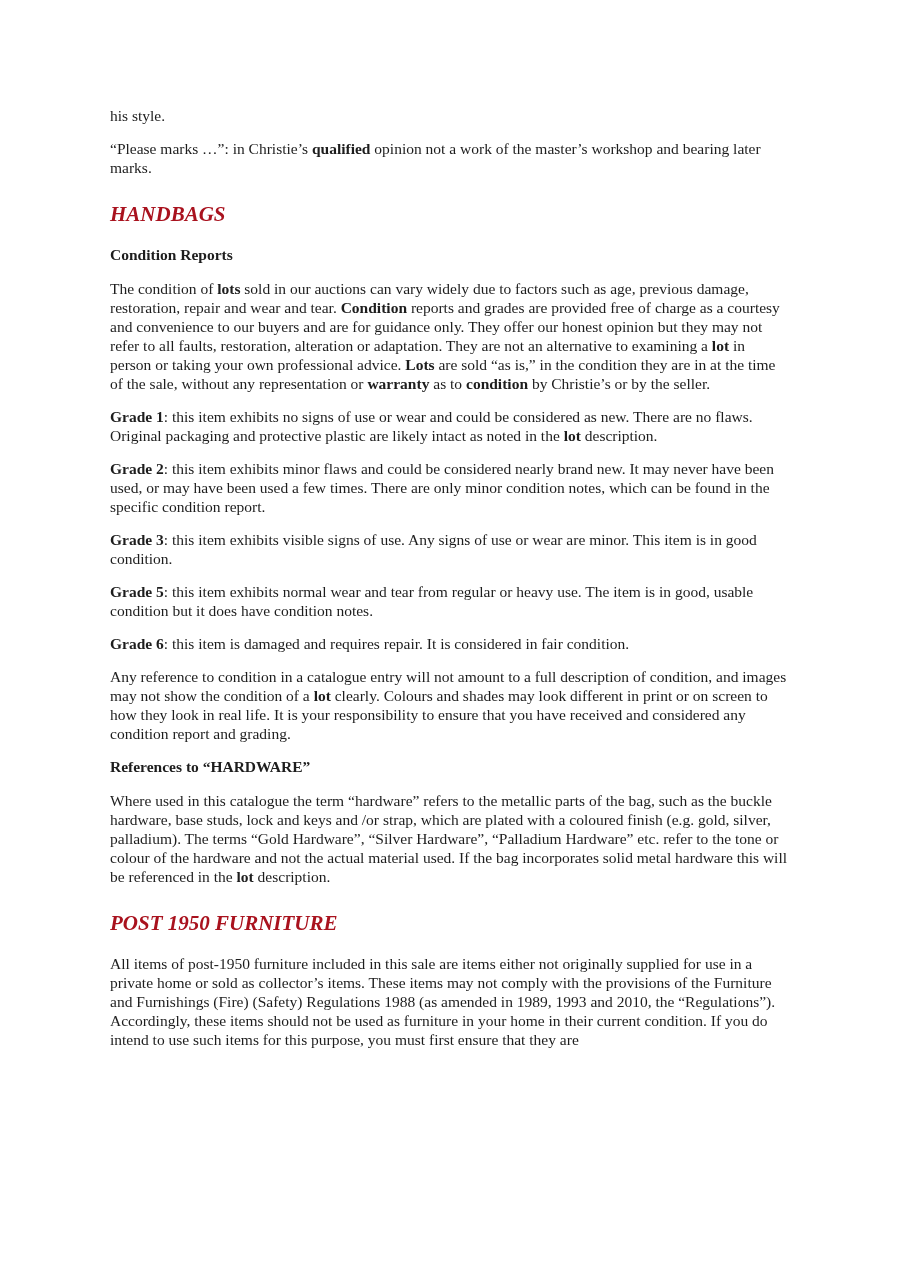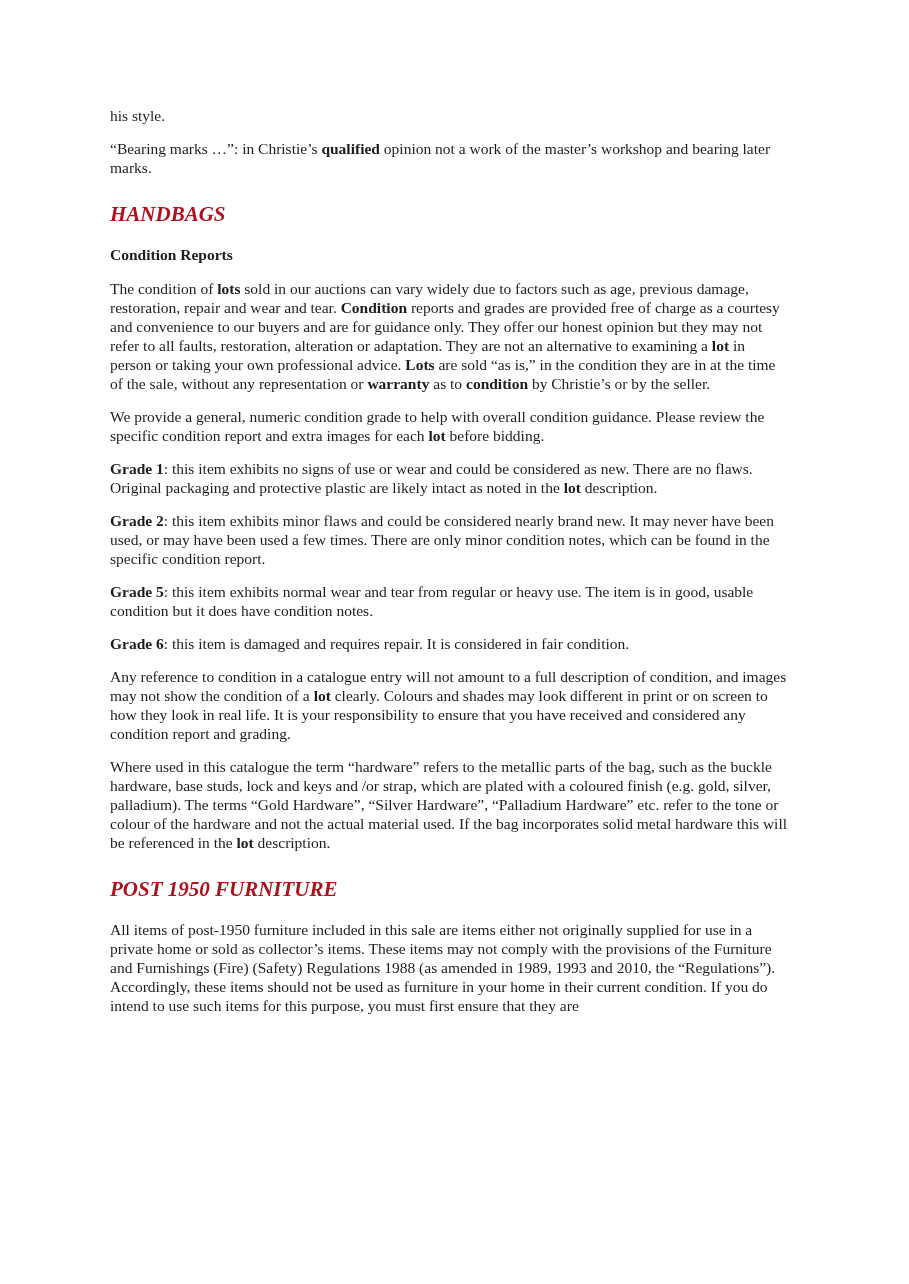--- a/index.html
+++ b/index.html
@@ -31,27 +31,28 @@
     font-weight:bold;
   }
   .content b{font-weight:bold;}
 </style>
 </head>
 <body>
 
 <div class="page">
   <div class="content" style="color: rgb(29, 29, 29);">
       <p><span>his style.</span></p>
-      <p><span>“Bearing marks …”: in Christie’s </span><b>qualified</b><span> opinion not a work of the master’s workshop and bearing later marks.</span></p>
+      <p><span>“Please marks …”: in Christie’s </span><b>qualified</b><span> opinion not a work of the master’s workshop and bearing later marks.</span></p>
       <h1 style="color: rgb(169, 18, 30);">HANDBAGS</h1>
       <h2>Condition Reports</h2>
       <p><span>The condition of </span><b>lots</b><span> sold in our auctions can vary widely due to factors such as age, previous damage, restoration, repair and wear and tear. </span><b>Condition</b><span> reports and grades are provided free of charge as a courtesy and convenience to our buyers and are for guidance only. They offer our honest opinion but they may not refer to all faults, restoration, alteration or adaptation. They are not an alternative to examining a </span><b>lot</b><span> in person or taking your own professional advice. </span><b>Lots</b><span> are sold “as is,” in the condition they are in at the time of the sale, without any representation or </span><b>warranty</b><span> as to </span><b>condition</b><span> by Christie’s or by the seller.</span></p>
-      <p><span>We provide a general, numeric condition grade to help with overall condition guidance. Please review the specific condition report and extra images for each </span><b>lot</b><span> before bidding.</span></p>
       <p><b>Grade 1</b><span>: this item exhibits no signs of use or wear and could be considered as new. There are no flaws. Original packaging and protective plastic are likely intact as noted in the </span><b>lot</b><span> description.</span></p>
       <p><b>Grade 2</b><span>: this item exhibits minor flaws and could be considered nearly brand new. It may never have been used, or may have been used a few times. There are only minor condition notes, which can be found in the specific condition report.</span></p>
+      <p><b>Grade 3</b><span>: this item exhibits visible signs of use. Any signs of use or wear are minor. This item is in good condition.</span></p>
       <p><b>Grade 5</b><span>: this item exhibits normal wear and tear from regular or heavy use. The item is in good, usable condition but it does have condition notes.</span></p>
       <p><b>Grade 6</b><span>: this item is damaged and requires repair. It is considered in fair condition.</span></p>
       <p><span>Any reference to condition in a catalogue entry will not amount to a full description of condition, and images may not show the condition of a </span><b>lot</b><span> clearly. Colours and shades may look different in print or on screen to how they look in real life. It is your responsibility to ensure that you have received and considered any condition report and grading.</span></p>
+      <h2>References to “HARDWARE”</h2>
       <p><span>Where used in this catalogue the term “hardware” refers to the metallic parts of the bag, such as the buckle hardware, base studs, lock and keys and /or strap, which are plated with a coloured finish (e.g. gold, silver, palladium). The terms “Gold Hardware”, “Silver Hardware”, “Palladium Hardware” etc. refer to the tone or colour of the hardware and not the actual material used. If the bag incorporates solid metal hardware this will be referenced in the </span><b>lot</b><span> description.</span></p>
       <h1 style="color: rgb(169, 18, 30);">POST 1950 FURNITURE</h1>
       <p><span>All items of post-1950 furniture included in this sale are items either not originally supplied for use in a private home or sold as collector’s items. These items may not comply with the provisions of the Furniture and Furnishings (Fire) (Safety) Regulations 1988 (as amended in 1989, 1993 and 2010, the “Regulations”). Accordingly, these items should not be used as furniture in your home in their current condition. If you do intend to use such items for this purpose, you must first ensure that they are</span></p>
     </div>
 </div>
 
 </body></html>

